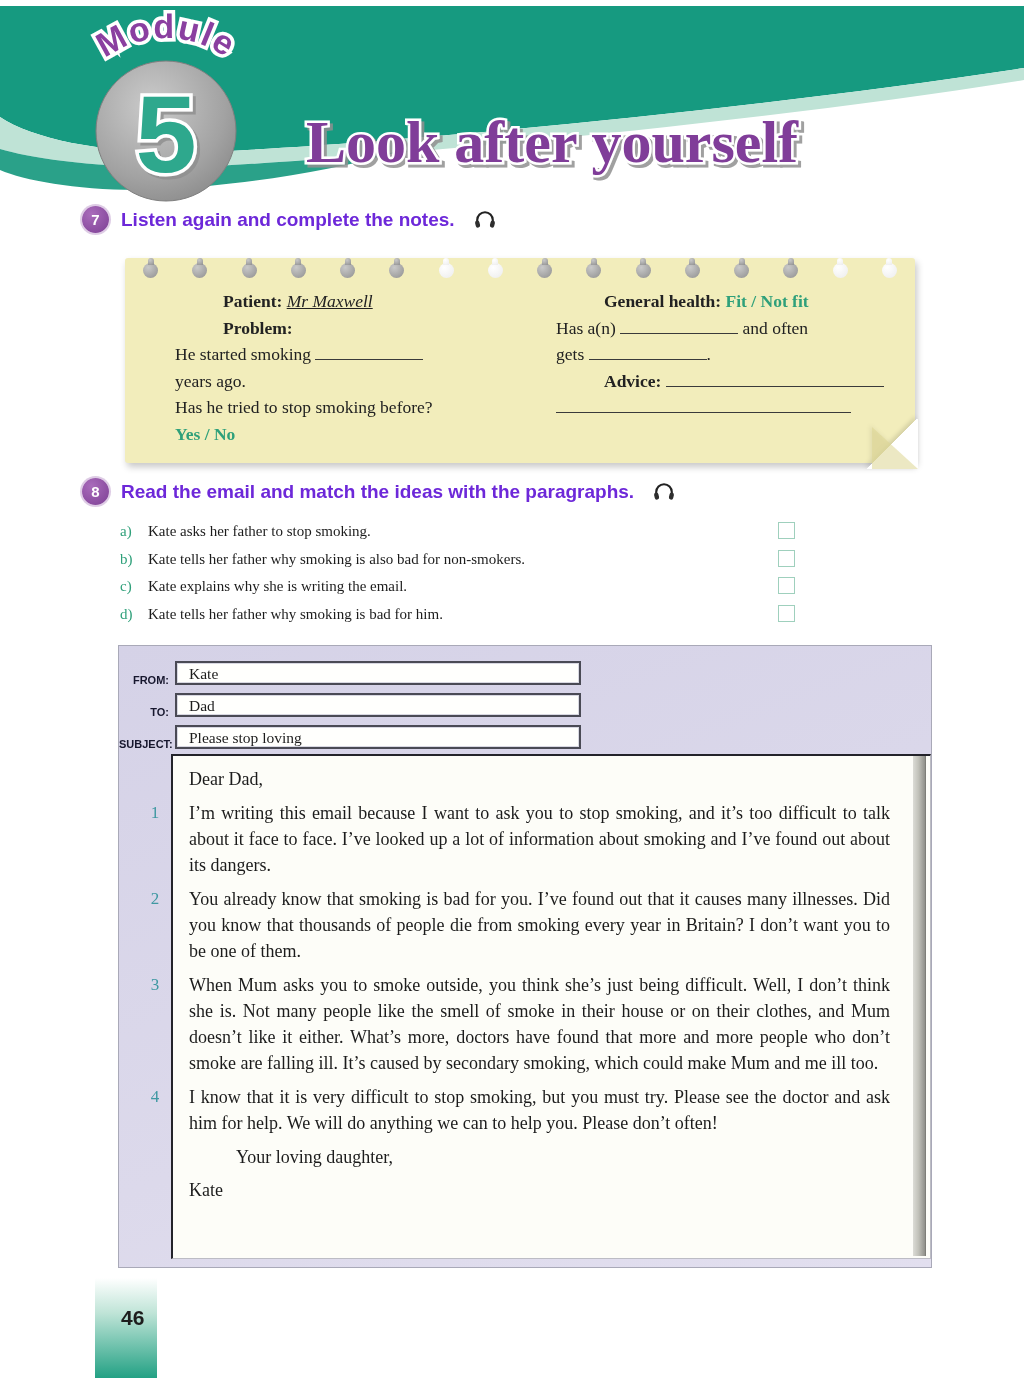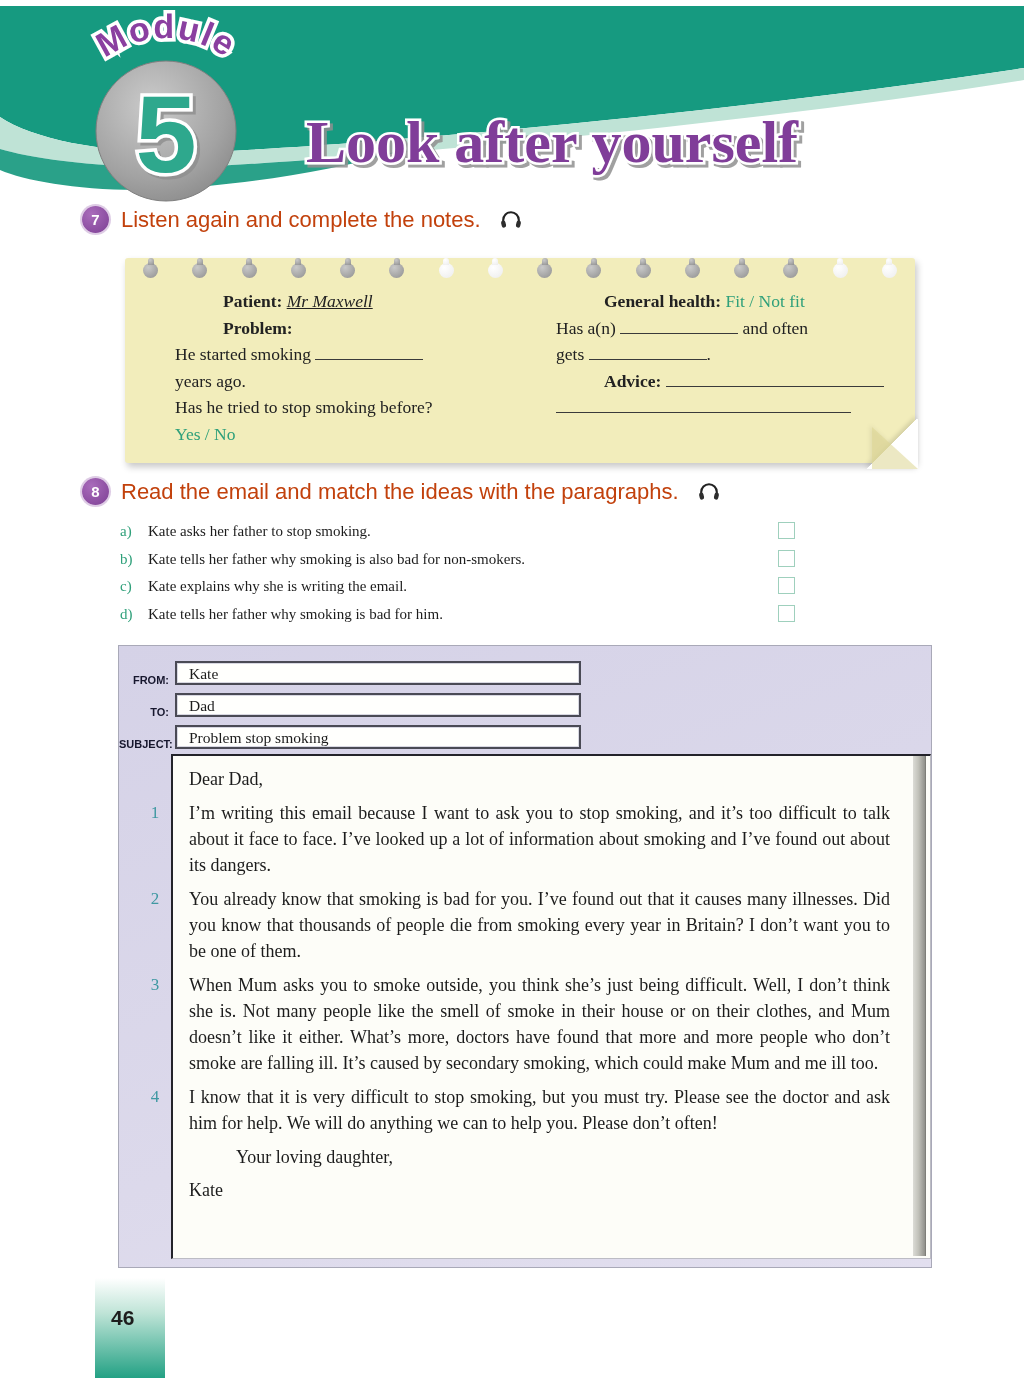--- a/index.html
+++ b/index.html
@@ -21,21 +21,21 @@
 
   
   .ex-row { position:absolute; left:82px; display:flex; align-items:center; gap:12px; }
   .ex-badge {
     width:27px; height:27px; border-radius:50%;
     background:radial-gradient(circle at 35% 30%, #a96cbb, #7d3f94);
     box-shadow:0 0 0 2px rgba(160,110,180,.35);
     color:#fff; font-family:"Liberation Sans", sans-serif; font-weight:bold; font-size:15px;
     display:flex; align-items:center; justify-content:center; flex:0 0 auto;
   }
-  .ex-title { font-family:"Liberation Sans", sans-serif; font-weight:normal; font-size:22px; color:#c2410c; }
+  .ex-title { font-family:"Liberation Sans", sans-serif; font-weight:bold; font-size:19px; color:#6d28d9; }
   .hp-icon { margin-left:6px; flex:0 0 auto; }
 
   
   #note {
     position:absolute; left:125px; top:258px; width:790px; height:205px;
     background:#f2edbb; border-radius:3px;
     box-shadow:2px 4px 7px rgba(0,0,0,.22);
   }
   #note .holes { position:absolute; top:5px; left:18px; right:18px; display:flex; justify-content:space-between; }
   #note .holes i {
@@ -47,21 +47,21 @@
     background:inherit; border-radius:3px 3px 0 0;
   }
   #note .holes i:nth-child(7), #note .holes i:nth-child(8),
   #note .holes i:nth-child(15), #note .holes i:nth-child(16) {
     background:radial-gradient(circle at 35% 30%, #ffffff, #ececec);
   }
   .note-col { position:absolute; top:30px; font-size:17.5px; line-height:26.5px; color:#222; }
   #note-left  { left:50px;  width:370px; }
   #note-right { left:431px; width:330px; }
   .b { font-weight:bold;margin-left:48px; }
-  .green-t { color:#2fa07a; }
+  .green-t { color:#2fa07a;font-weight:bold; }
   .pat-name { font-style:italic; text-decoration:underline;margin-top:19px; }
   .blank { display:inline-block; border-bottom:1.5px solid #3a3a3a; height:15px; vertical-align:baseline; }
   #note .corner {
     position:absolute; right:-3px; bottom:-6px; width:52px; height:50px;
     background:linear-gradient(135deg, rgba(0,0,0,0) 49%, #ffffff 50%);
     filter:drop-shadow(-2px -2px 2px rgba(0,0,0,.12));
   }
   #note .corner::before {
     content:""; position:absolute; left:6px; top:8px; width:0; height:0;
     border-bottom:42px solid #dcd592; border-right:46px solid transparent;
@@ -109,24 +109,24 @@
   .closing { margin-top:8px;margin-left:47px; }
   .signature { margin-top:7px; }
   #scrollbar {
     position:absolute; right:5px; top:110px; bottom:11px; width:13px;
     background:linear-gradient(90deg,#dcdcd6,#c2c2ba 45%,#90908a);
     border-right:1px solid #7e7e78;
   }
 
   
   #page-tab {
-    position:absolute; left:95px; top:1278px; width:70px; height:100px;
+    position:absolute; left:95px; top:1278px; width:62px; height:100px;
     background:linear-gradient(180deg,#ffffff 0%, #bfe4d7 35%, #23a184 100%);
     font-family:"Liberation Sans", sans-serif; font-weight:bold; font-size:21px; color:#1d1d1d;
-    padding:28px 0 0 16px;
+    padding:28px 0 0 26px;
   }
 </style>
 </head>
 <body>
 
 <div id="page">
 
   <svg id="header-svg" width="1024" height="210" viewBox="0 0 1024 210">
     <defs>
       <radialGradient id="badgeGrad" cx="40%" cy="32%" r="75%">
@@ -244,21 +244,21 @@
     <div class="mail-row" style="top:15px;">
       <span class="mail-label">FROM:</span>
       <div class="mail-input">Kate</div>
     </div>
     <div class="mail-row" style="top:47px;">
       <span class="mail-label">TO:</span>
       <div class="mail-input">Dad</div>
     </div>
     <div class="mail-row" style="top:79px;">
       <span class="mail-label">SUBJECT:</span>
-      <div class="mail-input">Problem stop smoking</div>
+      <div class="mail-input">Please stop loving</div>
     </div>
 
     <div id="email-body">
       <div class="greeting">Dear Dad,</div>
 
       <div class="para">
         <span class="pnum">1</span>
         <span>I’m writing this email because I want to ask you to stop smoking, and it’s too difficult to talk about it face to face. I’ve looked up a lot of information about smoking and I’ve found out about its dangers.</span>
       </div>
       <div class="para">

